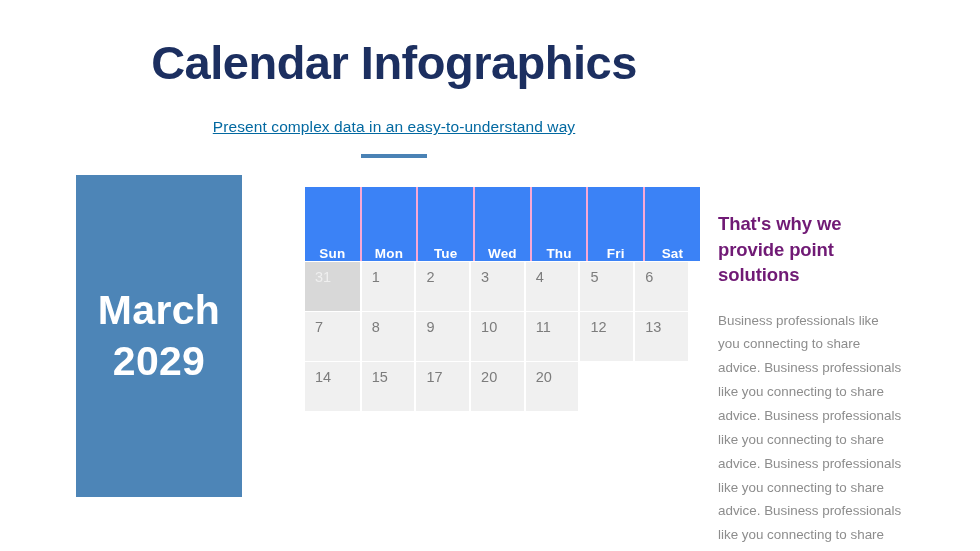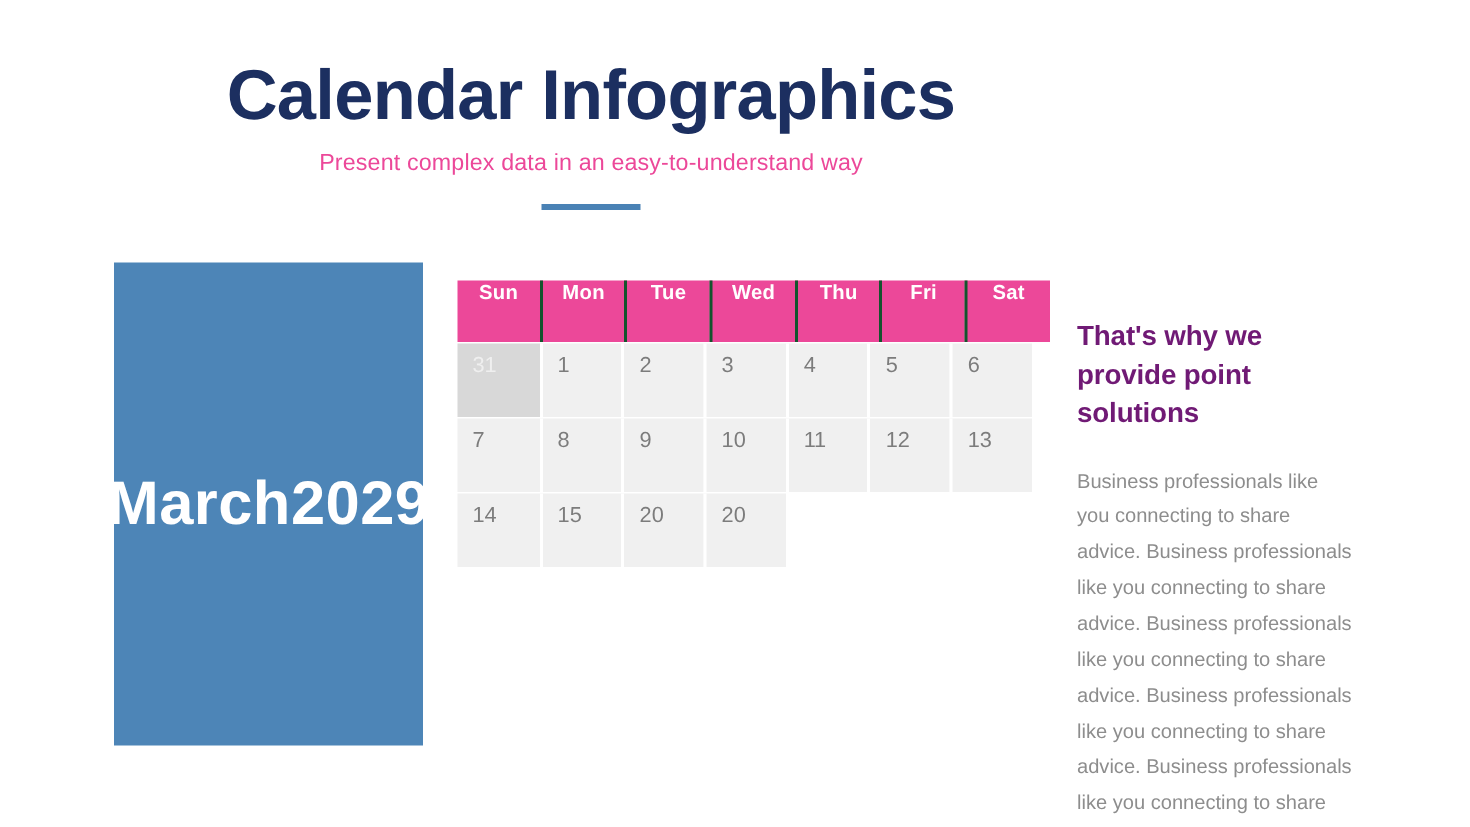--- a/index.html
+++ b/index.html
@@ -28,43 +28,45 @@
     padding-top: 38px;
     font-size: 47px;
     font-weight: bold;
     letter-spacing: -0.5px;
     color: #1b2f६0;
     color: #1c2f60;
     line-height: 1.05;
     font-family: "Liberation Sans", sans-serif;
   }
   .page-subtitle {
-    margin: 0;
+    margin: 18px;
     padding-top: 13px;
     font-size: 15.5px;
-    color: #ec4899;
+    color: #0369a1;
     font-weight: normal;
     letter-spacing: 0.1px;
+    text-decoration: underline;
   }
   .accent-bar {
     width: 66px;
     height: 4px;
     background: #4a82b5;
     margin: 18px auto 0 auto;
   }
 
   
   .month-panel {
     position: absolute;
     left: 76px;
     top: 175px;
-    width: 206px;
+    width: 166px;
     height: 322px;
     background: #4d85b7;
     display: flex;
+    flex-direction: column;
     align-items: center;
     justify-content: center;
     box-sizing: border-box;
   }
   .month-name,
   .month-year {
     color: #ffffff;
     font-size: 41px;
     font-weight: bold;
     line-height: 1.25;
@@ -77,28 +79,28 @@
     position: absolute;
     left: 305px;
     top: 187px;
     width: 383px;
   }
   .cal-row {
     display: flex;
     width: 100%;
   }
   .cal-head-row .cal-cell {
-    background: #ec4899;
-    height: 41px;
+    background: #3b82f6;
+    height: 74px;
     display: flex;
-    align-items: flex-start;
+    align-items: flex-end;
     justify-content: center;
   }
   .cal-head-row .cal-cell + .cal-cell {
-    border-left: 2px solid #14532d;
+    border-left: 2px solid #f9a8d4;
   }
   .cal-head-label {
     color: #ffffff;
     font-size: 13.5px;
     font-weight: bold;
     letter-spacing: 0.2px;
   }
   .cal-body-row {
     margin-top: 1px;
   }
@@ -237,20 +239,23 @@
         </div>
       </div>
       <div class="cal-row cal-body-row">
         <div class="cal-cell">
           <span class="day-num">14</span>
         </div>
         <div class="cal-cell">
           <span class="day-num">15</span>
         </div>
         <div class="cal-cell">
+          <span class="day-num">17</span>
+        </div>
+        <div class="cal-cell">
           <span class="day-num">20</span>
         </div>
         <div class="cal-cell">
           <span class="day-num">20</span>
         </div>
       </div>
     </div>
 </div>
 
 <div class="side-text">

